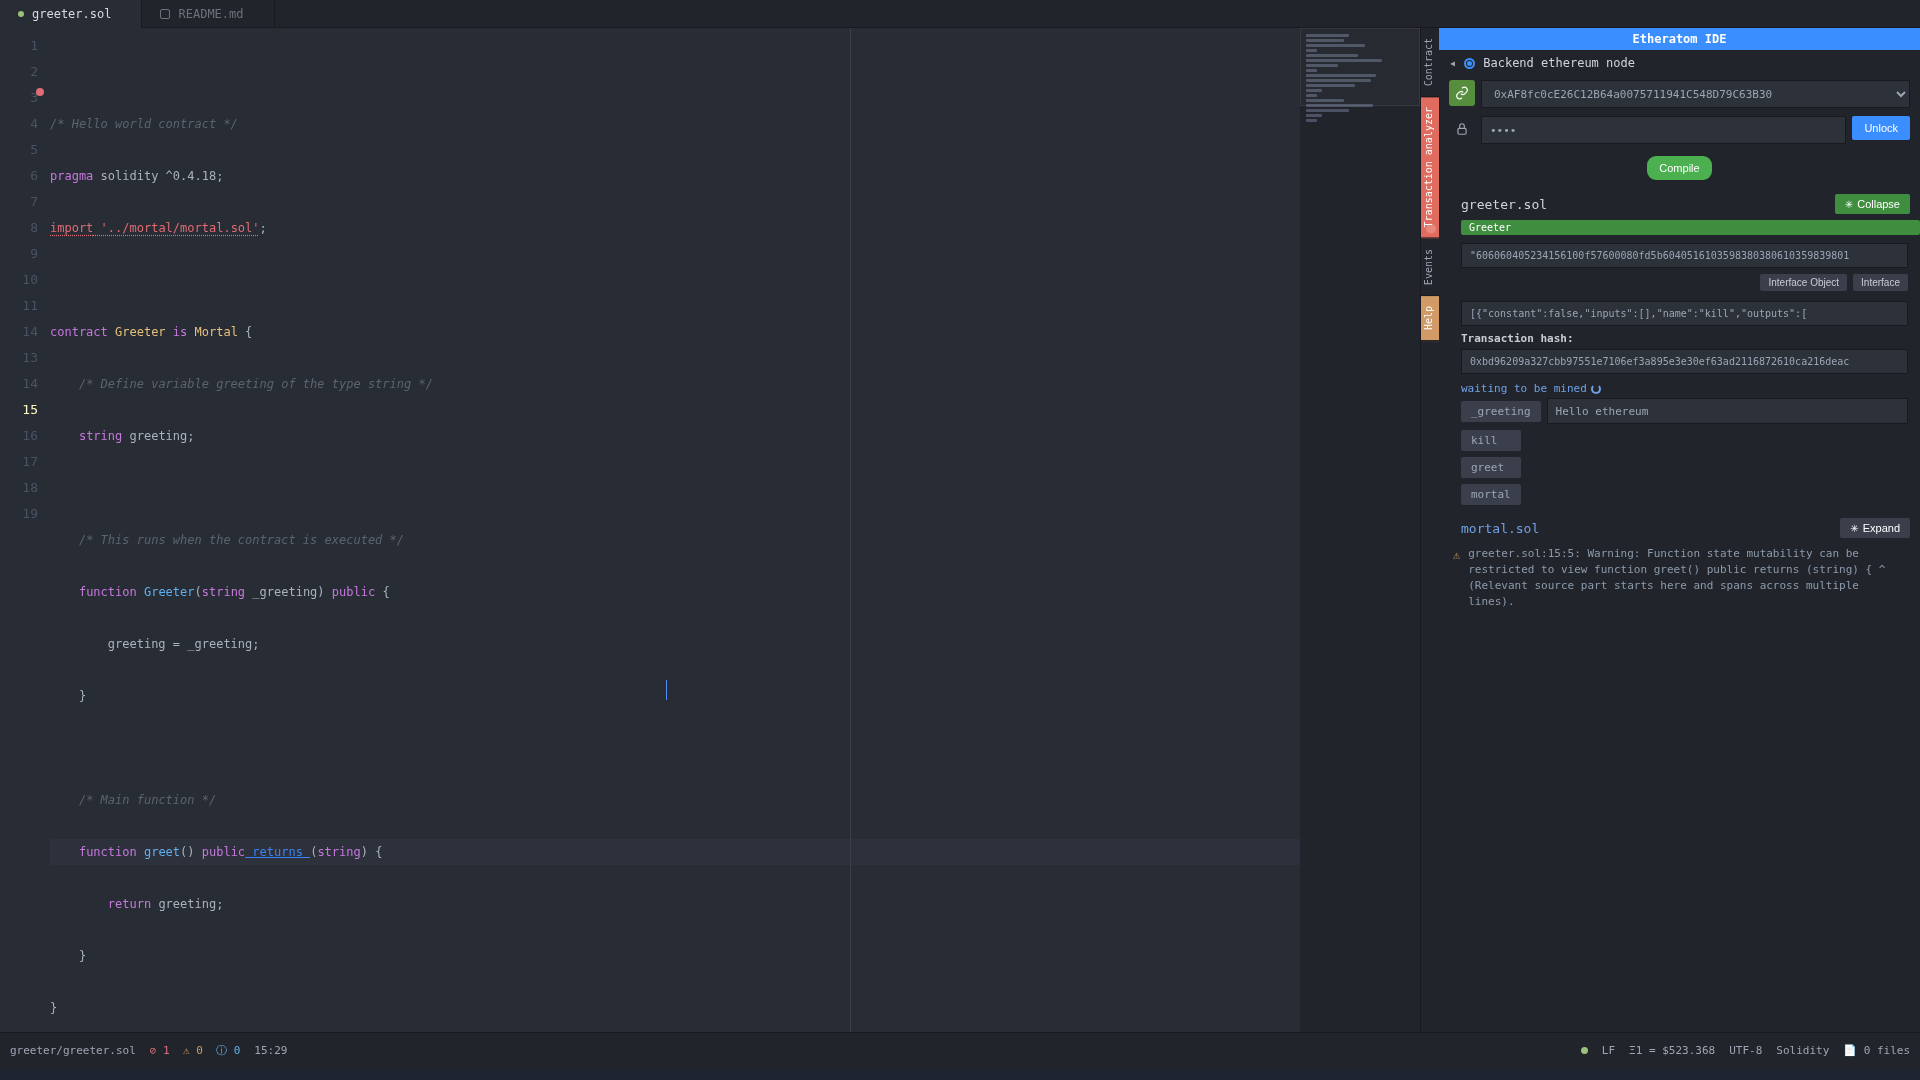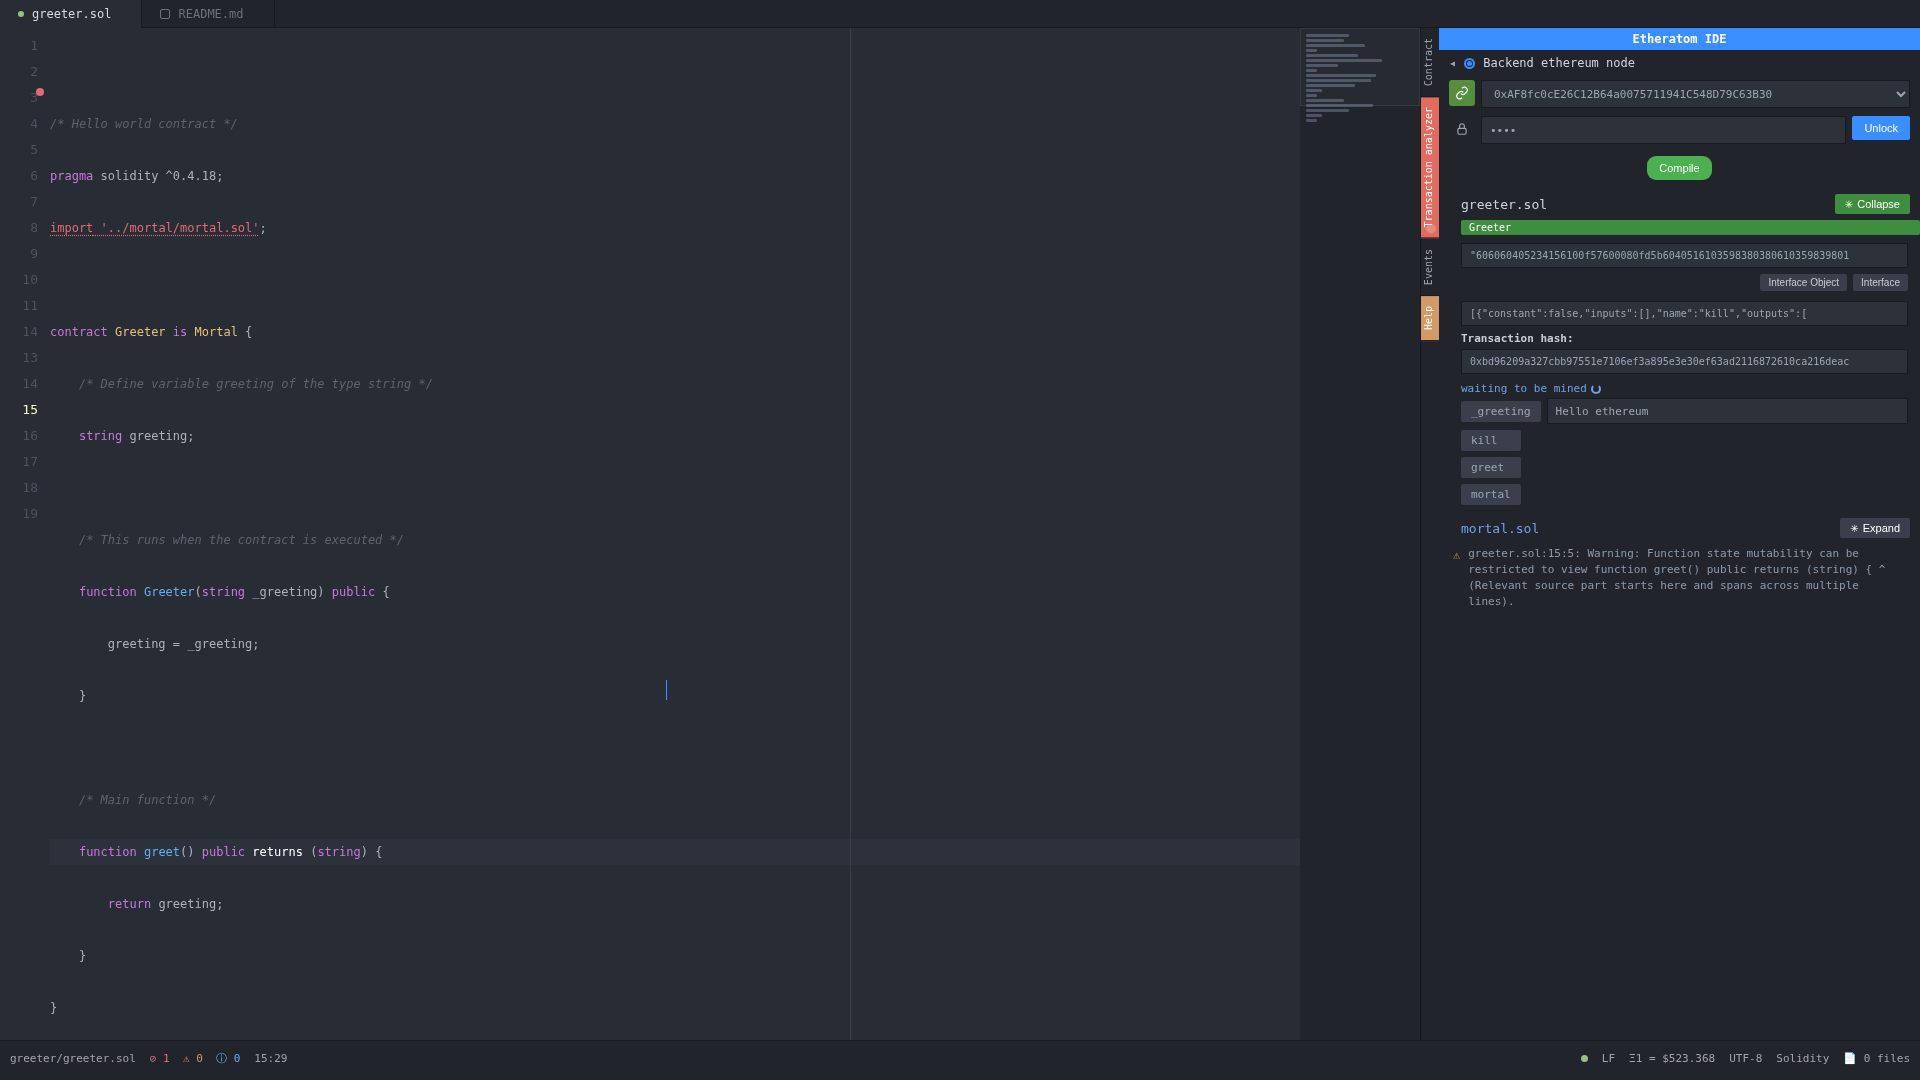--- a/index.html
+++ b/index.html
@@ -42,21 +42,21 @@
 .cline { height:26px; }
 .cline.hi { background:#2c313c; }
 
 .cm  { color:#5c6370; font-style:italic; }
 .kw  { color:#c678dd; }
 .fn  { color:#61afef; }
 .ty  { color:#e5c07b; }
 .str { color:#98c379; }
 .op  { color:#abb2bf; }
 .imp { color:#e06c75; text-decoration:underline; text-decoration-style:dotted; text-underline-offset:3px;}
-.ret { color:#ffffff; }
+.ret { color:#3b82f6;text-decoration:underline; }
 .breakpoint {
   position:absolute;
   left:-14px; top:60px;
   width:8px;height:8px;border-radius:50%;background:#e06c75;
 }
 #ruler { position:absolute; top:0; bottom:0; left:800px; width:1px; background:#3b4048; }
 #cursor-caret { position:absolute; left:616px; top:652px; width:1px; height:20px; background:#528bff; }
 
 #minimap {
   width:120px; background:#21252b;
@@ -155,21 +155,21 @@
 .spinner{width:10px;height:10px;border:2px solid #6fa0e6;border-top-color:transparent;border-radius:50%;display:inline-block;}
 .fn-row{display:flex; gap:6px; padding:3px 12px 3px 22px; align-items:center;}
 .pill{background:#3a3f4b;color:#9da5b4;padding:4px 10px;font-size:11px;min-width:60px;text-align:left;border-radius:2px;}
 .pill-input{ flex:0 0 174px; padding-left:10px;}
 .warn {
   display:flex; gap:8px; padding:8px 14px; font-size:11px; color:#8c9aac; line-height:1.45;
 }
 .warn-ico{color:#d19a66; font-size:12px; padding-top:1px;}
 
 #status {
-  position:absolute; bottom:4px; left:0; right:0;
+  position:absolute; bottom:12px; left:0; right:0;
   height:36px; background:#21252b;
   border-top:1px solid #181a1f;
   display:flex; align-items:center;
   font-size:11px; color:#9da5b4;
   padding:0 10px;
   justify-content:space-between;
 }
 #status .left, #status .right { display:flex; gap:14px; align-items:center;}
 .err{color:#e06c75;}
 .wrn{color:#d19a66;}

